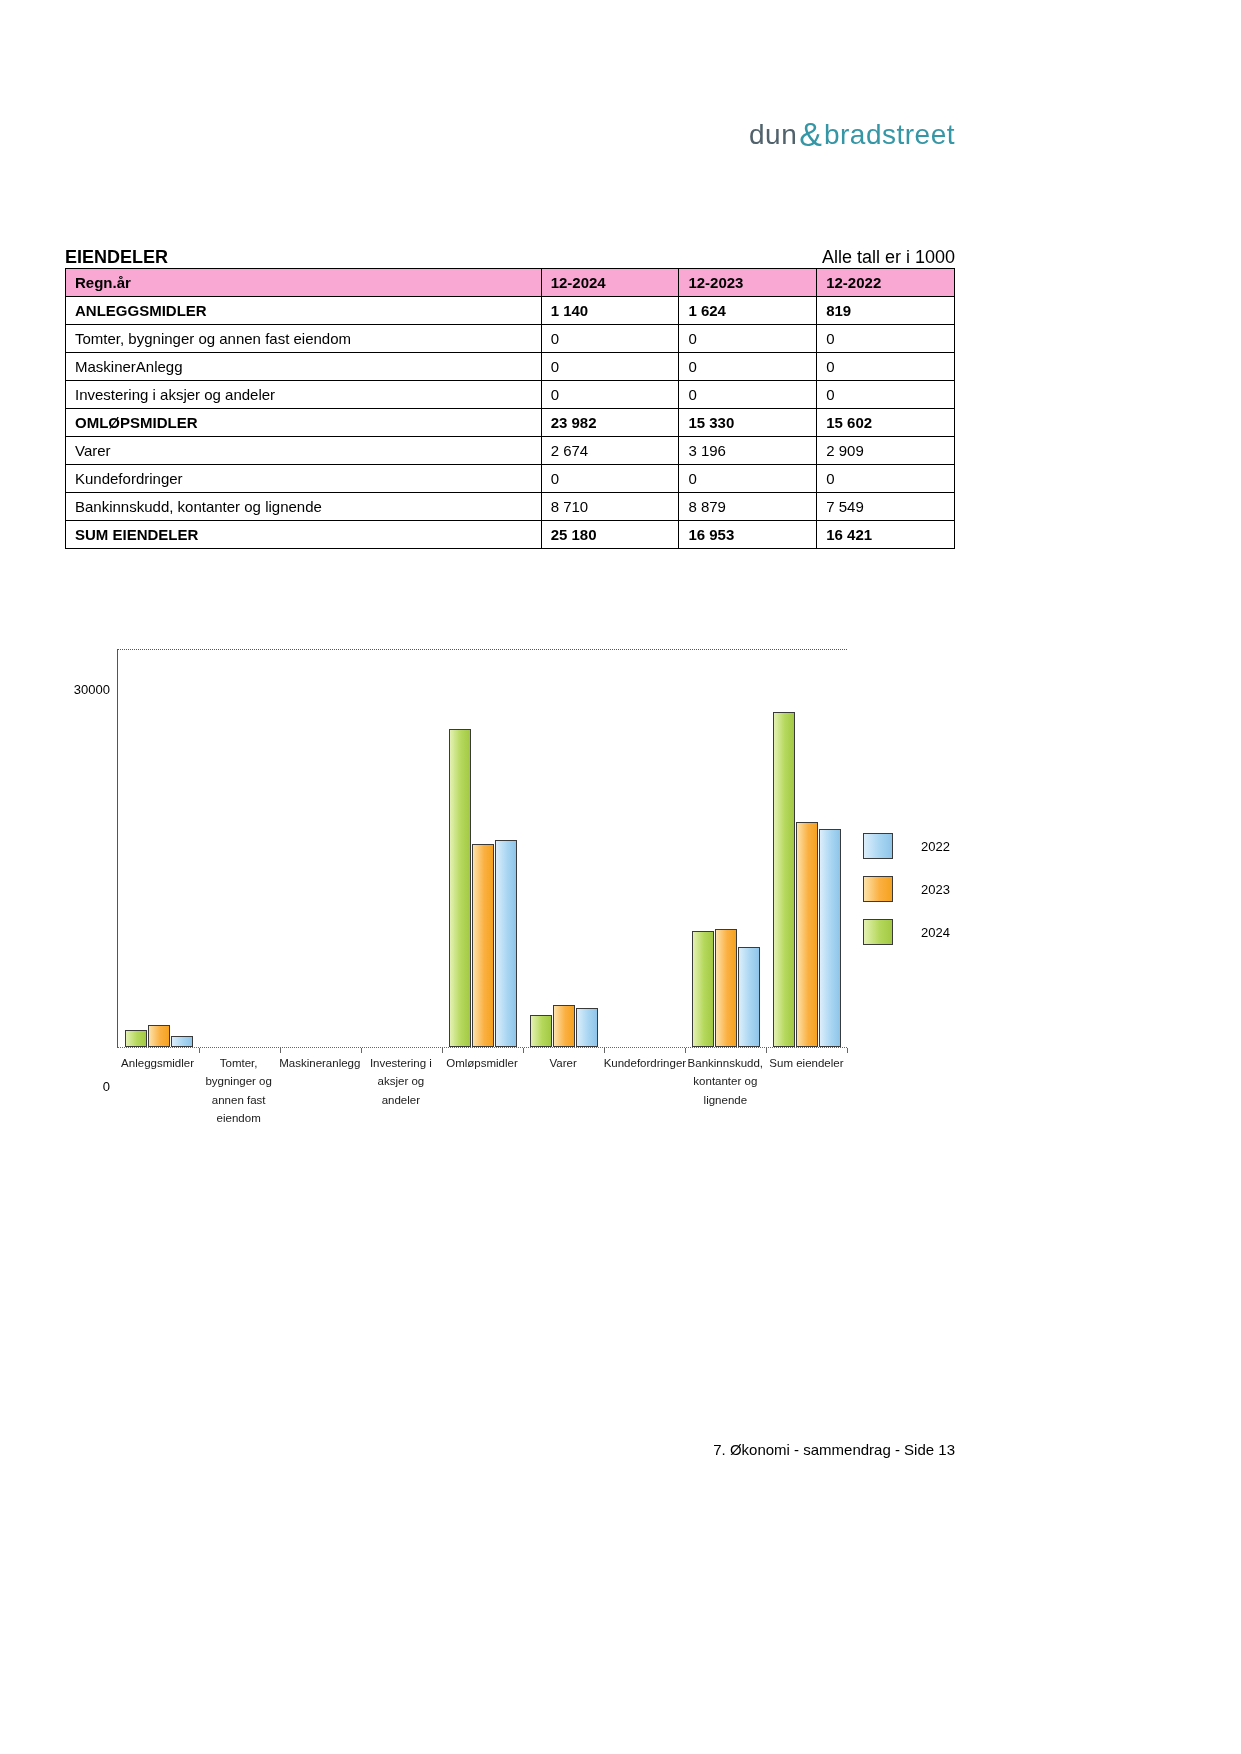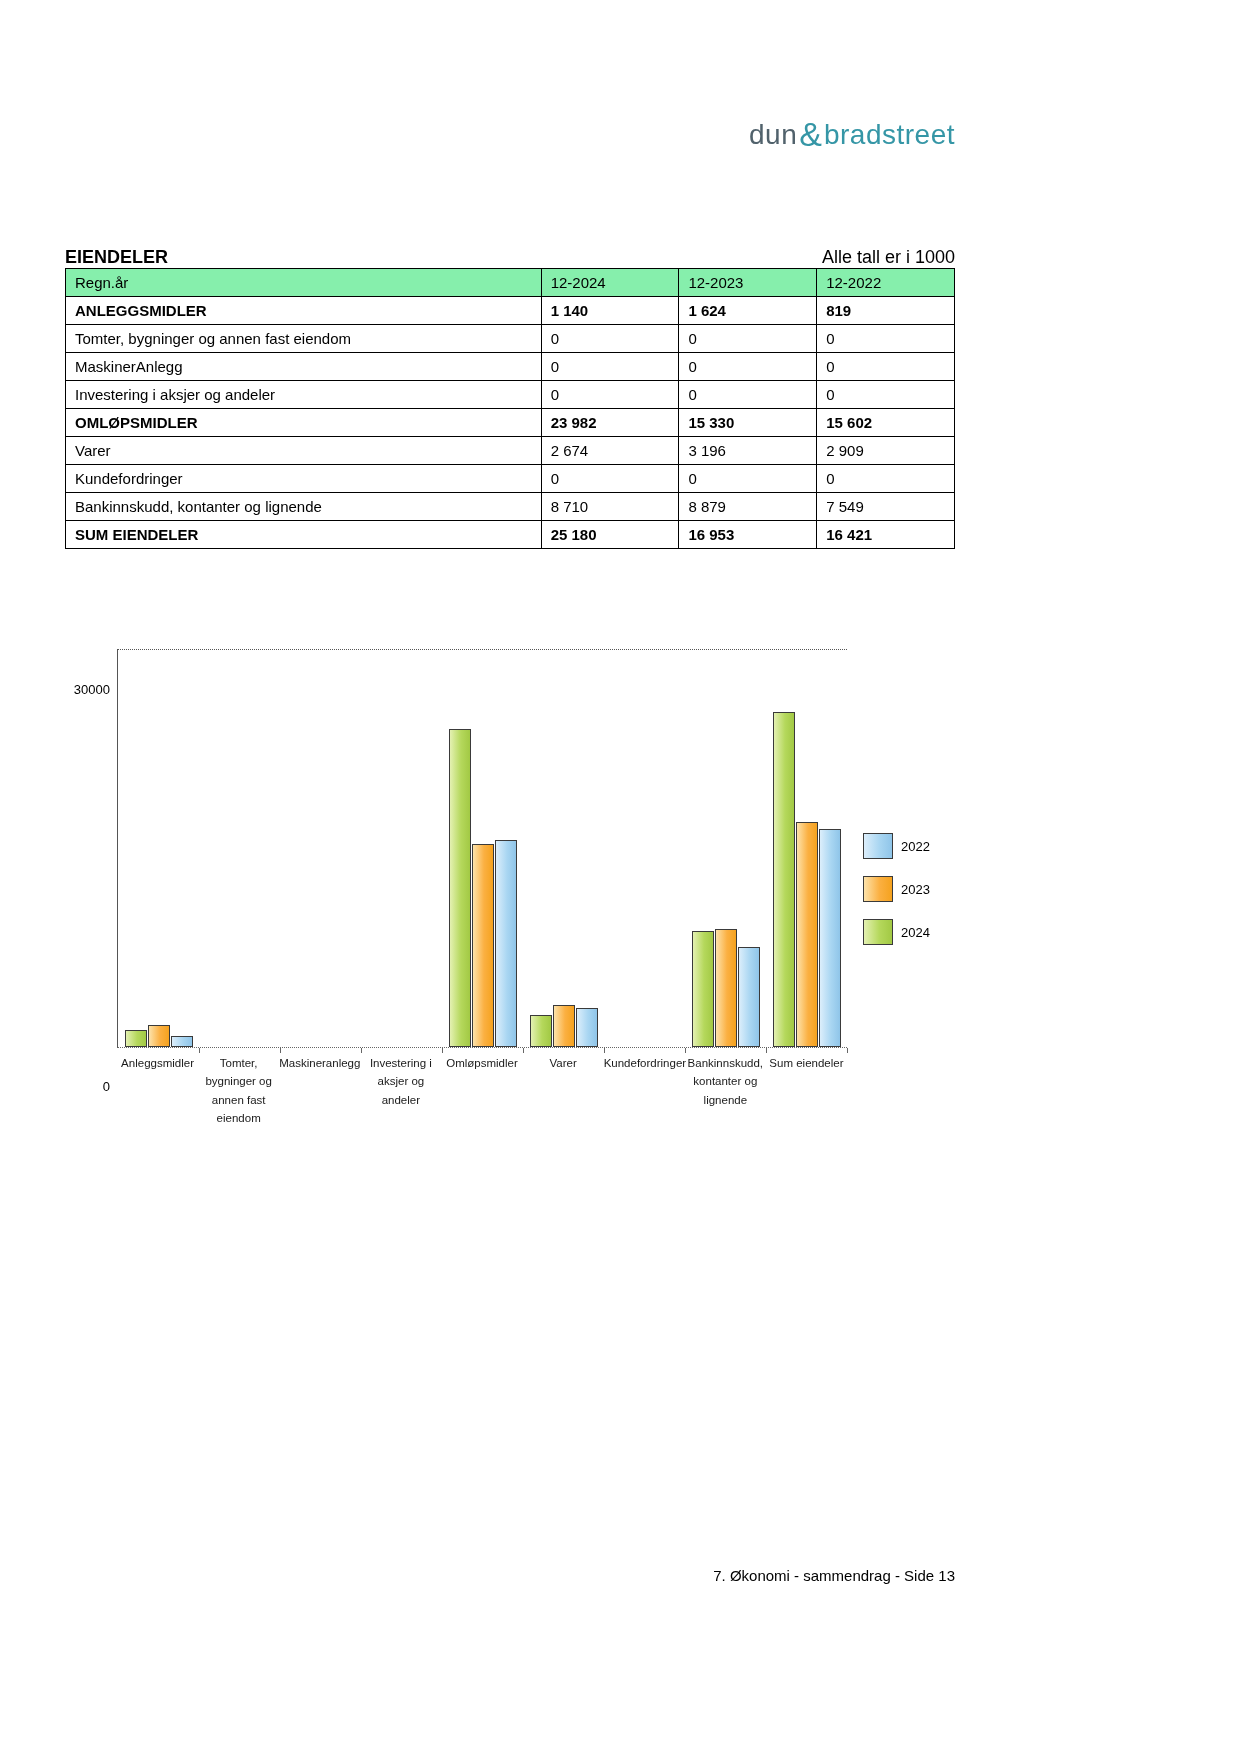--- a/index.html
+++ b/index.html
@@ -28,21 +28,21 @@
   .units-note { font-weight: normal; }
 
   
   table.fin-table { width: 100%; border-collapse: collapse; font-size: 15px; table-layout: fixed; }
   .fin-table th, .fin-table td {
     border: 1px solid #000;
     padding: 5px 9px;
     vertical-align: middle;
     overflow: hidden; white-space: nowrap;
   }
-  .fin-table thead th { background: #86efac; font-weight: normal; text-align: left; }
+  .fin-table thead th { background: #f9a8d4; font-weight: bold; text-align: left; }
   .fin-table th.num, .fin-table td.num { text-align: left; }
   .fin-table col.c-label { width: 53.5%; }
   .fin-table col.c-num { width: 15.5%; }
   .fin-table tr.bold td { font-weight: bold; }
 
   
   .chart-main { display: flex; align-items: center; margin-top: 100px; }
   .ylabels { width: 52px; height: 398px; position: relative; flex: none; font-size: 13px; }
   .ytop { position: absolute; top: -7px; right: 7px; }
   .ybottom { position: absolute; bottom: -7px; right: 7px; }
@@ -71,27 +71,27 @@
   .s-2024 { background: linear-gradient(to right, #e4f1b2, #b5d85c 55%, #a2c944); }
   .s-2023 { background: linear-gradient(to right, #fde3ab, #fbb042 55%, #f5a21e); }
   .s-2022 { background: linear-gradient(to right, #dcEEfb, #a9d6f2 55%, #8fc5e9); }
   .xlabels { display: flex; }
   .xlab {
     flex: 1 1 0; min-width: 0;
     text-align: center; font-size: 11.5px; line-height: 1.6;
     padding-top: 6px; color: #1a1a1a;
   }
   .legend { width: 92px; flex: none; padding-left: 16px; padding-top: 2px; display: flex; flex-direction: column; gap: 17px; }
-  .legend-item { display: flex; align-items: center; gap: 8px; }
+  .legend-item { display: flex; align-items: center; gap: 28px; }
   .swatch { width: 30px; height: 26px; border: 1px solid #3a3a3a; flex: none; box-sizing: border-box; }
   .legend-label { font-size: 13px; }
 
   
   .footer {
-    position: absolute; top: 1567px; left: 65px; width: 890px;
+    position: absolute; top: 1441px; left: 65px; width: 890px;
     text-align: right; font-size: 15px;
   }
 </style>
 </head>
 <body>
 
 <div class="page">
   <div class="content">
 
     <div class="logo-row">

